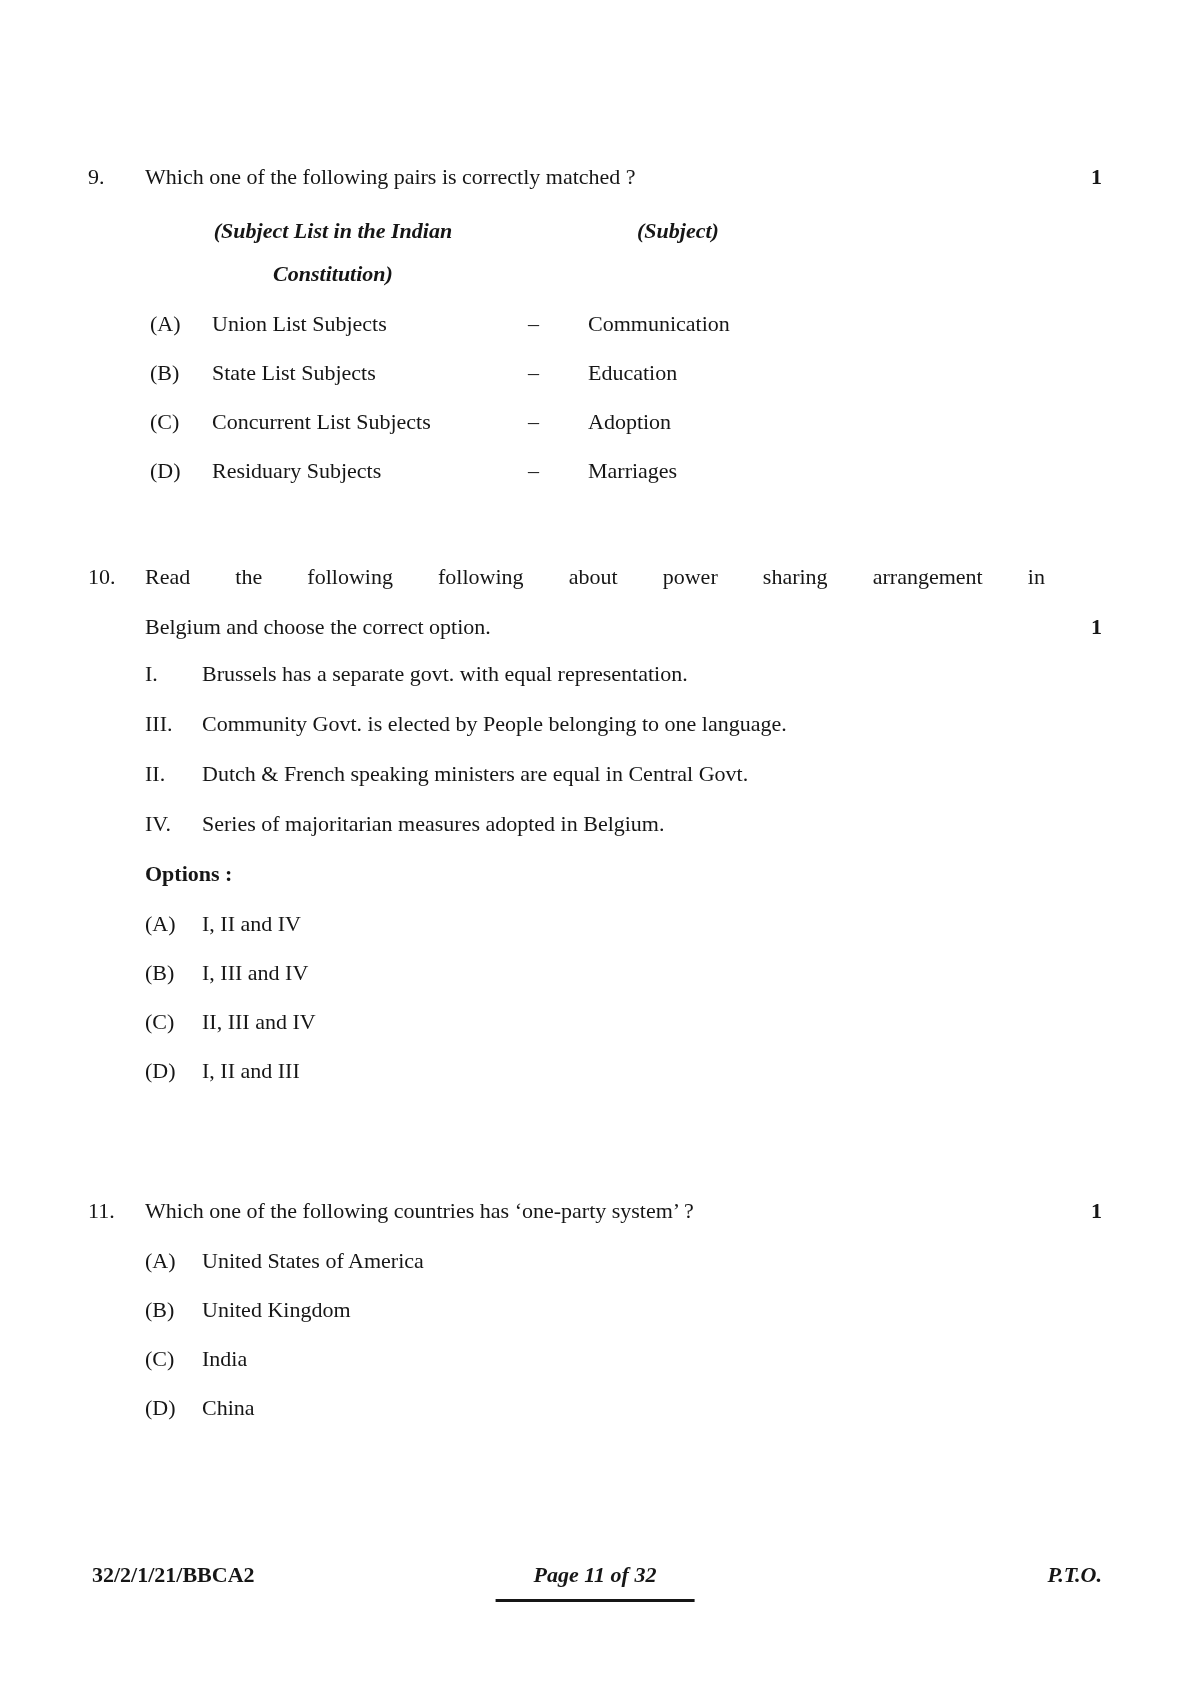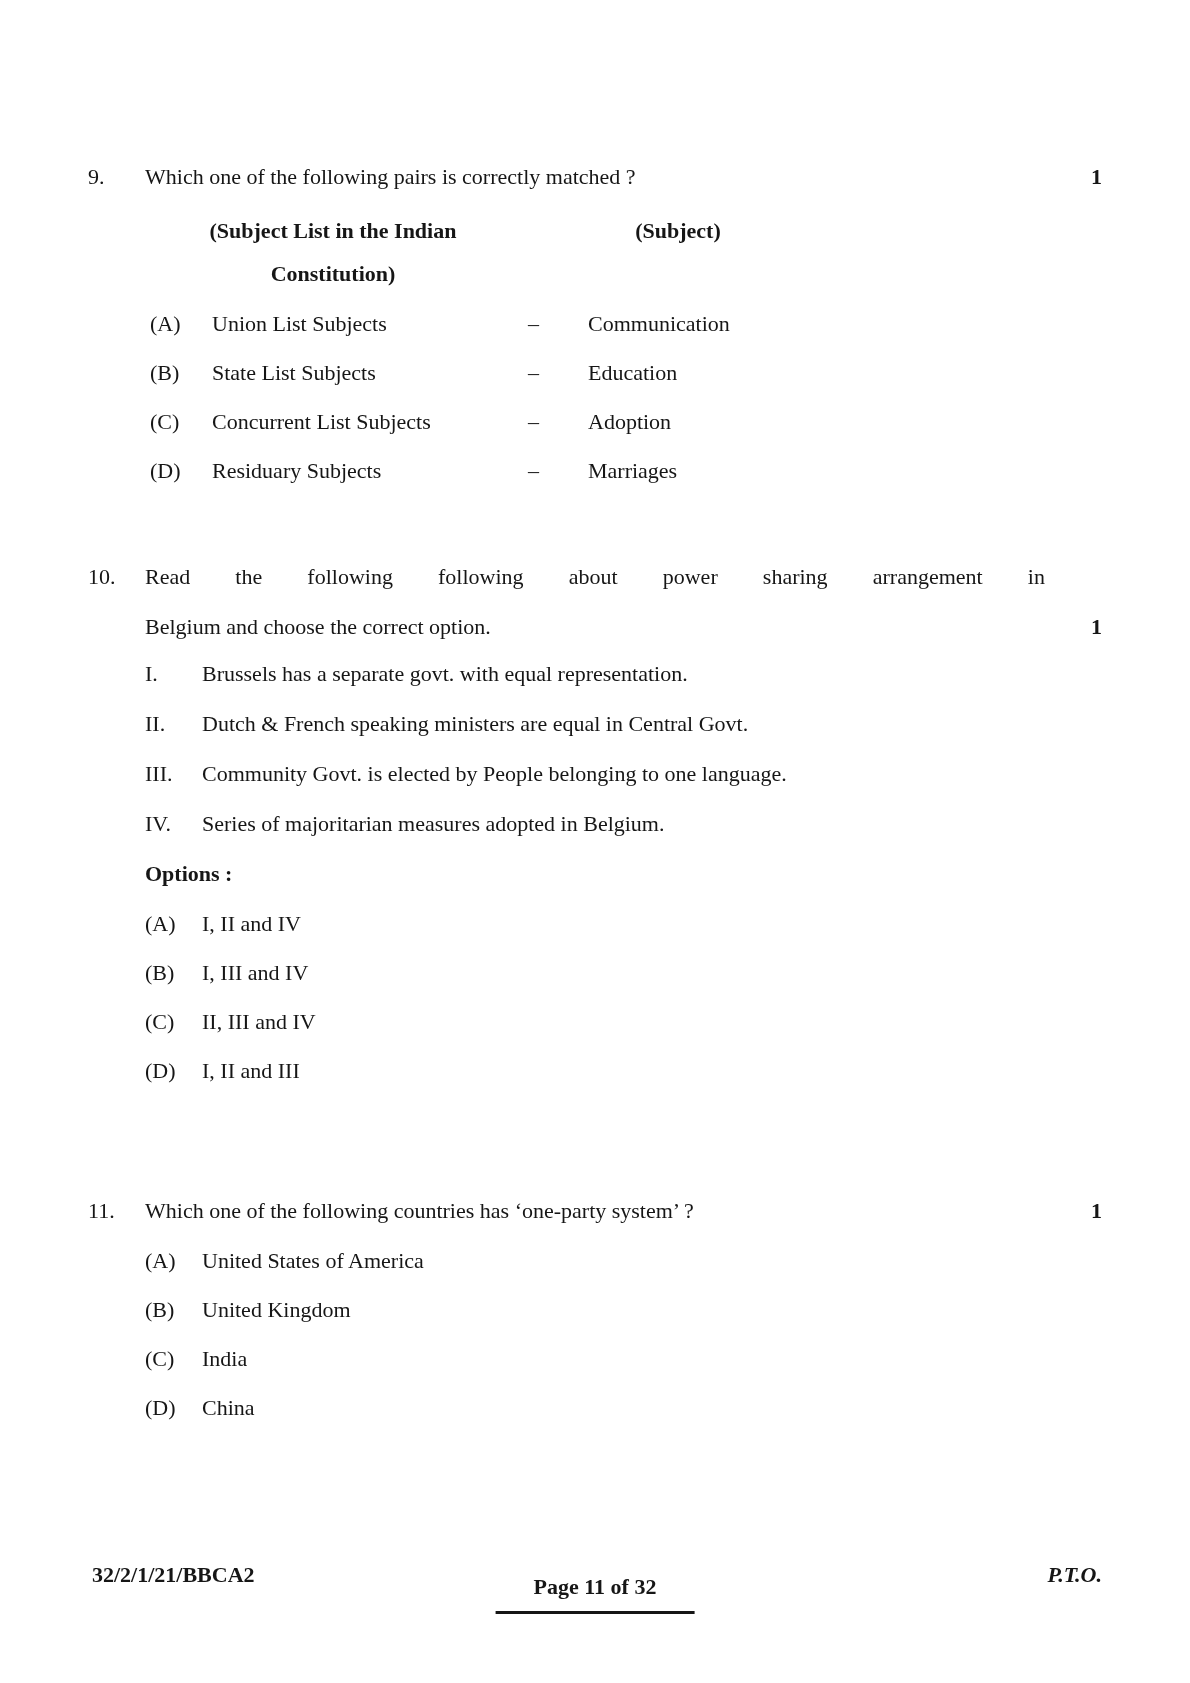--- a/index.html
+++ b/index.html
@@ -18,21 +18,21 @@
     overflow: hidden;
   }
 
   
   .q-row { display: flex; align-items: flex-start; }
   .q-num { width: 57px; flex: 0 0 57px; }
   .q-text { flex: 1 1 auto; }
   .q-mark { flex: 0 0 auto; font-weight: bold; padding-left: 10px; }
 
   
-  .match-header { display: flex; margin-top: 24px; font-weight: bold; }
+  .match-header { display: flex; margin-top: 24px; font-weight: bold; font-style: italic; }
   .match-header .left-col { width: 330px; margin-left: 80px; text-align: center; }
   .match-header .left-col .line2 { margin-top: 13px; }
   .match-header .right-col { width: 170px; margin-left: 95px; text-align: center; }
 
   
   .pair-options { margin-left: 62px; margin-top: 20px; }
   .pair-row { display: grid; grid-template-columns: 62px 316px 60px auto; margin-bottom: 19px; }
 
   
   .opt-list { margin-left: 57px; }
@@ -50,22 +50,22 @@
 
   .gap-q10 { margin-top: 76px; }
   .gap-q11 { margin-top: 110px; }
   .opts-q10 { margin-top: 20px; }
   .opts-q11 { margin-top: 20px; }
 
   
   .footer { position: relative; margin-top: 137px; height: 60px; font-weight: bold; }
   .footer .code { position: absolute; left: 4px; top: 0; }
   .footer .page-center {
-    position: absolute; left: 50%; top: 12px; transform: translateX(-50%);
-    text-align: center;
+    position: absolute; left: 50%; top: 0; transform: translateX(-50%);
+    font-style: italic; text-align: center;
     padding: 0 38px 9px 38px;
     border-bottom: 3px solid #161616;
   }
   .footer .pto { position: absolute; right: 0; top: 0; font-style: italic; }
 </style>
 </head>
 <body>
 
 <div class="page">
 
@@ -133,26 +133,26 @@
         </div>
       </div>
     </div>
 
     <div class="stmt-list">
       <div class="stmt-row">
         <span>I.</span>
         <span>Brussels has a separate govt. with equal representation.</span>
       </div>
       <div class="stmt-row">
+        <span>III.</span>
+        <span>Community Govt. is elected by People belonging to one language.</span>
+      </div>
+      <div class="stmt-row">
         <span>II.</span>
         <span>Dutch &amp; French speaking ministers are equal in Central Govt.</span>
-      </div>
-      <div class="stmt-row">
-        <span>III.</span>
-        <span>Community Govt. is elected by People belonging to one language.</span>
       </div>
       <div class="stmt-row">
         <span>IV.</span>
         <span>Series of majoritarian measures adopted in Belgium.</span>
       </div>
     </div>
 
     <div class="options-heading">Options :</div>
 
     <div class="opt-list opts-q10">

